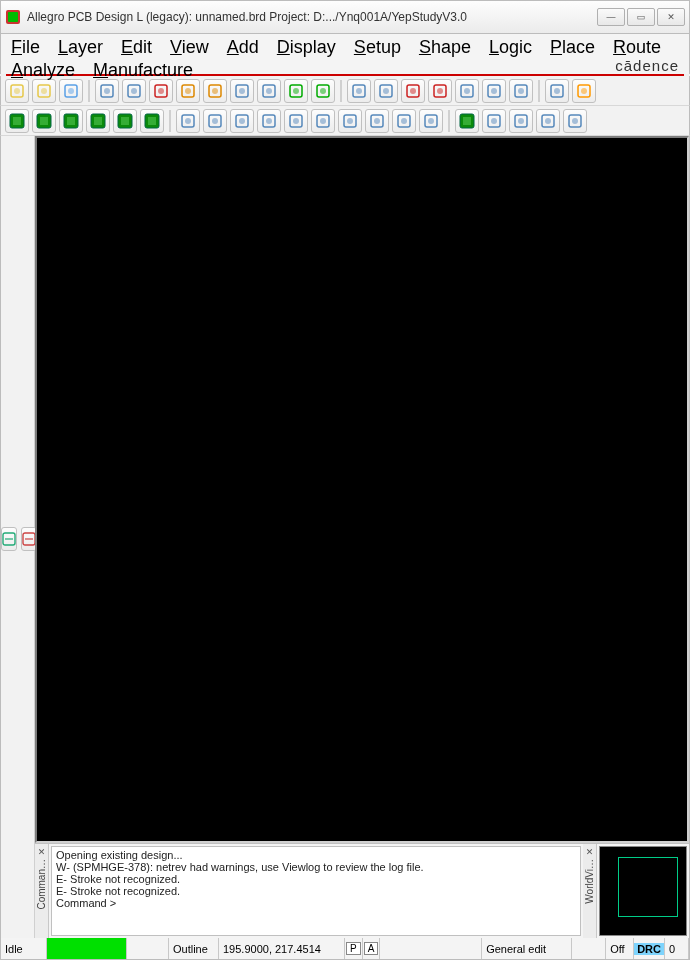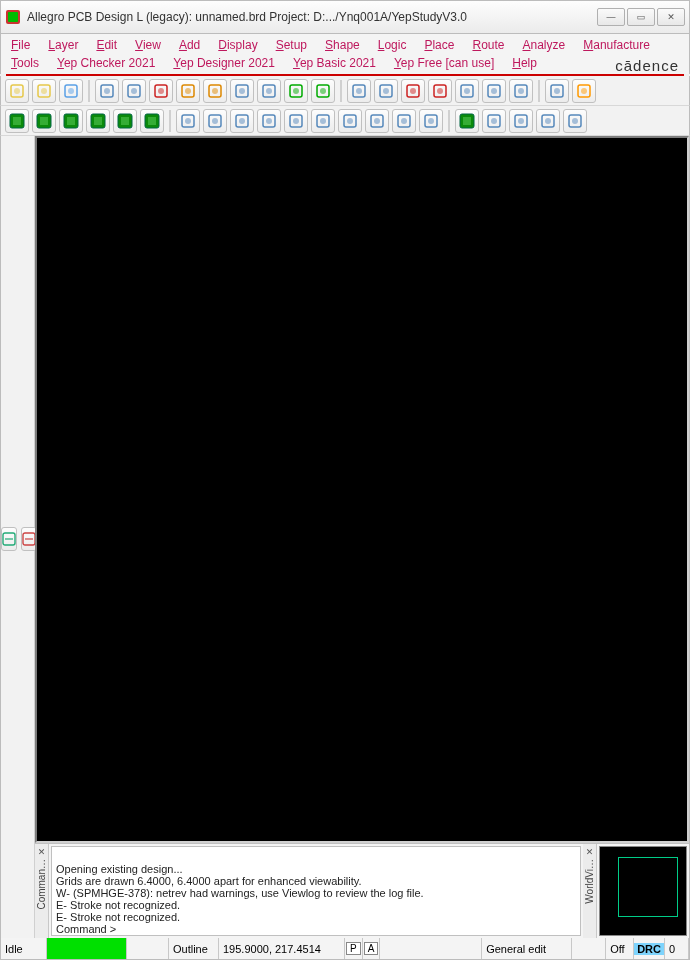--- a/index.html
+++ b/index.html
@@ -7,21 +7,21 @@
 
 
 .titlebar { height: 28px; background: linear-gradient(#fdfdfd,#ebebeb); border: 1px solid #bcbcbc; display: flex; align-items: center; padding: 16px 4px; font-size: 12px; }
 .titlebar .app-icon { width: 16px; height: 16px; margin-right: 6px; }
 .titlebar .title-text { flex: 1; color: #333; white-space: nowrap; overflow: hidden; }
 .win-controls { display: flex; gap: 2px; }
 .win-btn { width: 28px; height: 18px; border: 1px solid #b0b0b0; border-radius: 2px; background: linear-gradient(#fafafa,#e8e8e8); display: flex; align-items: center; justify-content: center; font-size: 9px; color: #555; cursor: pointer; }
 
 
 .menubar { height: 40px; background: #f4f4f4; border-left: 1px solid #bcbcbc; border-right: 1px solid #bcbcbc; display: flex; flex-wrap: wrap; align-items: center; padding: 2px 6px; position: relative; }
-.menu-item { font-size: 12px; color: #be185d; padding: 1px 4px; margin-right: 10px; cursor: pointer; }
+.menu-item { font-size: 18px; color: #000000; padding: 1px 4px; margin-right: 10px; cursor: pointer; }
 .menu-item .u { text-decoration: underline; }
 .brand { position: absolute; right: 10px; bottom: 0; font-size: 15px; letter-spacing: 1px; color: #333; font-weight: 400; }
 .red-line { height: 2px; background: #c00; margin: 0 6px; }
 
 
 .toolbar { display: flex; align-items: center; padding: 2px 4px; gap: 3px; border-left: 1px solid #bcbcbc; border-right: 1px solid #bcbcbc; border-bottom: 1px solid #d8d8d8; background: #f2f2f2; min-height: 30px; }
 .tool-btn { width: 24px; height: 24px; border: 1px solid #c0c0c0; border-radius: 3px; background: linear-gradient(#fdfdfd,#ececec); display: flex; align-items: center; justify-content: center; cursor: pointer; }
 .tool-btn.green svg rect.fill { fill: #0b8a0b; }
 .tool-sep { width: 2px; height: 22px; background: #d0d0d0; margin: 0 2px; }
 
@@ -30,21 +30,21 @@
 .side-toolbar { width: 34px; background: #f2f2f2; display: flex; flex-direction: row; align-items: center; padding-top: 4px; gap: 4px; border-right: 1px solid #d0d0d0; }
 .side-btn { width: 24px; height: 24px; border: 1px solid #c0c0c0; border-radius: 3px; background: linear-gradient(#fdfdfd,#ececec); display: flex; align-items: center; justify-content: center; cursor: pointer; font-size: 9px; color: #444; }
 .side-sep { width: 22px; height: 2px; background: #e0e0e0; margin: 2px 0; }
 .canvas-wrap { flex: 1; display: flex; flex-direction: column; }
 .canvas { flex: 1; background: #000; position: relative; border: 2px inset #d0d0d0; background-image: radial-gradient(#747474 0.6px, transparent 0.6px); background-size: 10px 10px; }
 
 
 .console-row { height: 95px; display: flex; border-top: 1px solid #c0c0c0; background: #f4f4f4; }
 .console-close { width: 14px; background: #ececec; border-right: 1px solid #c8c8c8; display: flex; flex-direction: column; align-items: center; font-size: 9px; color: #555; padding-top: 3px; }
 .console-rot { writing-mode: vertical-rl; transform: rotate(180deg); font-size: 10px; color: #444; padding: 2px 0; white-space: nowrap; }
-.console { flex: 1; background: #fff; border: 1px solid #c0c0c0; margin: 2px; font-size: 11px; color: #222; padding: 16px 4px; overflow: hidden; }
+.console { flex: 1; background: #fff; border: 1px solid #c0c0c0; margin: 2px; font-size: 11px; color: #222; padding: 2px 4px; overflow: hidden; }
 .console .line { white-space: nowrap; }
 .worldview { width: 88px; background: #000; border: 1px solid #888; margin: 2px; position: relative; }
 .wv-rect { position: absolute; left: 18px; top: 10px; width: 60px; height: 60px; border: 1px solid #0c8; }
 
 
 .statusbar { height: 22px; display: flex; align-items: stretch; border: 1px solid #bcbcbc; border-top: none; background: #f4f4f4; font-size: 11px; }
 .status-cell { border-right: 1px solid #c8c8c8; display: flex; align-items: center; padding: 0 4px; white-space: nowrap; }
 .status-green { background: #00e000; width: 80px; }
 .status-btn { border: 1px solid #888; padding: 0 3px; margin: 1px 1px; font-size: 10px; background: #fff; cursor: pointer; }
 .drc-cell { background: #7dd3fc; color: #000; padding: 0 3px; font-weight: bold; }
@@ -78,28 +78,20 @@
       <span class="menu-item"><span class="u">A</span>dd</span>
       <span class="menu-item"><span class="u">D</span>isplay</span>
       <span class="menu-item"><span class="u">S</span>etup</span>
       <span class="menu-item"><span class="u">S</span>hape</span>
       <span class="menu-item"><span class="u">L</span>ogic</span>
       <span class="menu-item"><span class="u">P</span>lace</span>
       <span class="menu-item"><span class="u">R</span>oute</span>
       <span class="menu-item"><span class="u">A</span>nalyze</span>
       <span class="menu-item"><span class="u">M</span>anufacture</span>
     </div>
-  <div id="menu-row-2" style="display:flex;flex-wrap:wrap;width:100%">
-      <span class="menu-item"><span class="u">T</span>ools</span>
-      <span class="menu-item"><span class="u">Y</span>ep Checker 2021</span>
-      <span class="menu-item"><span class="u">Y</span>ep Designer 2021</span>
-      <span class="menu-item"><span class="u">Y</span>ep Basic 2021</span>
-      <span class="menu-item"><span class="u">Y</span>ep Free [can use]</span>
-      <span class="menu-item"><span class="u">H</span>elp</span>
-    </div>
   <div class="brand">cādence</div>
 </div>
 <div class="red-line"></div>
 
 <div class="toolbar" id="tb1">
     <div class="tool-btn">
       <svg width="16" height="16">
         <rect x="2" y="2" width="12" height="12" rx="2" fill="none" stroke="#e6c84a" stroke-width="1.5"></rect>
         <circle cx="8" cy="8" r="3" fill="#e6c84a" opacity="0.5"></circle>
       </svg>
@@ -428,21 +420,20 @@
       <div class="side-btn" style="color: rgb(34, 170, 34); font-size: 8px;">abc</div>
       <div class="side-btn" style="color: rgb(170, 102, 0); font-size: 8px;">abc</div>
     </div>
   <div class="canvas-wrap">
     <div class="canvas"></div>
 
     <div class="console-row">
       <div class="console-close">✕<div class="console-rot">Comman…</div></div>
       <div class="console" id="consoleBox">
           <div class="line">Opening existing design...</div>
-          <div class="line">Grids are drawn 6.4000, 6.4000 apart for enhanced viewability.</div>
           <div class="line">W- (SPMHGE-378): netrev had warnings, use Viewlog to review the log file.</div>
           <div class="line">E- Stroke not recognized.</div>
           <div class="line">E- Stroke not recognized.</div>
           <div class="line">Command &gt;</div>
         </div>
       <div class="console-close">✕<div class="console-rot">WorldVi…</div></div>
       <div class="worldview">
           <div class="wv-rect"></div>
         </div>
     </div>

